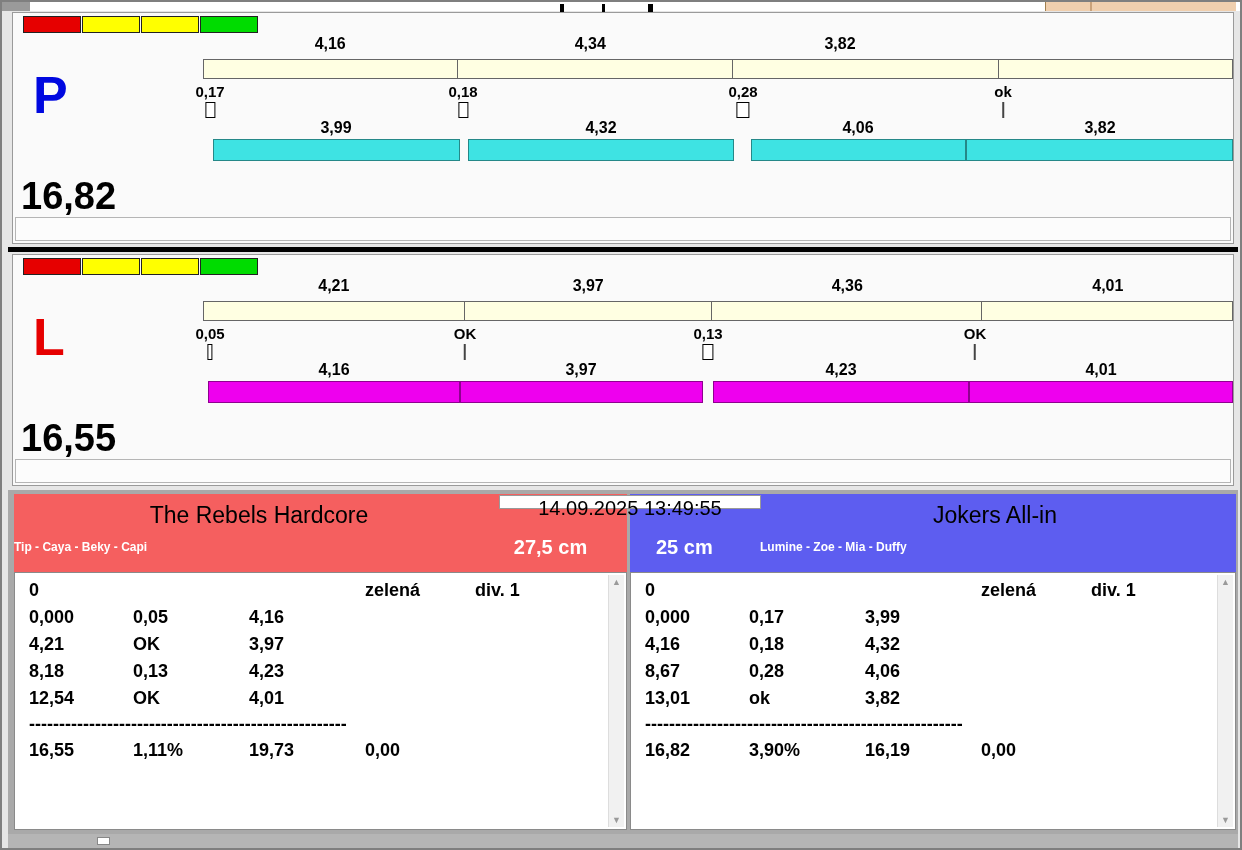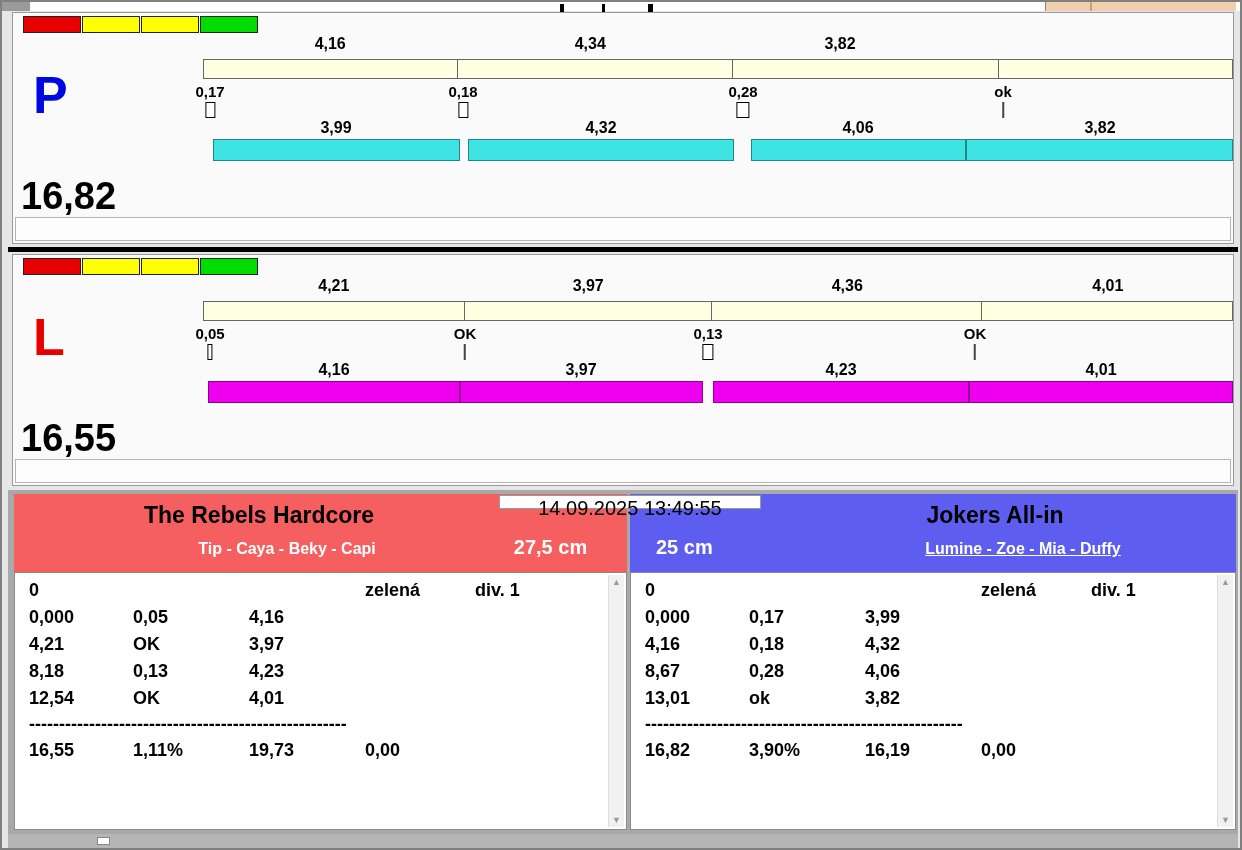--- a/index.html
+++ b/index.html
@@ -64,26 +64,26 @@
   .l-b3{left:510px;width:256px;} .l-b4{left:766px;width:264px;}
 
   .total{position:absolute;left:8px;top:162px;font-size:38px;font-weight:bold;color:#000;}
   .footer-strip{position:absolute;left:2px;right:2px;top:204px;height:24px;background:#fcfcfc;border:1px solid #b5b5b5;box-sizing:border-box;}
 
   
   .results{position:absolute;left:6px;top:488px;width:1230px;height:358px;background:#a9a9a9;}
   .hdr{position:absolute;top:4px;height:78px;}
   .hdr-left{left:6px;width:613px;background:#f55f5f;}
   .hdr-right{left:622px;width:606px;background:#5d5df0;}
-  .team{font-weight:bold;font-size:23px;color:#000;text-align:center;margin-top:8px;}
+  .team{font-weight:normal;font-size:23px;color:#000;text-align:center;margin-top:8px;}
   .hdr-left .team{width:490px;}
   .hdr-right .team{margin-left:130px;width:470px;}
-  .dogs{font-weight:bold;font-size:16px;color:#fff;text-align:center;margin-top:11px;padding-left:28px;}
+  .dogs{font-weight:bold;font-size:12px;color:#fff;text-align:left;margin-top:11px;}
   .hdr-left .dogs{width:490px;}
-  .hdr-right .dogs{margin-left:130px;width:470px;text-decoration:underline;}
+  .hdr-right .dogs{margin-left:130px;width:470px;}
   .badge{position:absolute;top:42px;font-weight:bold;font-size:20px;color:#fff;white-space:nowrap;}
   .badge-left{left:484px;width:105px;text-align:center;}
   .badge-right{left:26px;}
 
   .ts{position:absolute;left:491px;top:5px;width:262px;height:14px;background:#fff;border:1px solid #999;
       box-sizing:border-box;font-size:20px;color:#000;text-align:center;line-height:25px;}
 
   .sheet{position:absolute;top:82px;height:258px;background:#fff;border:1px solid #8a8a8a;
          box-sizing:border-box;font-weight:bold;font-size:18px;line-height:27px;color:#000;
          padding:4px 0 0 14px;overflow:hidden;}

